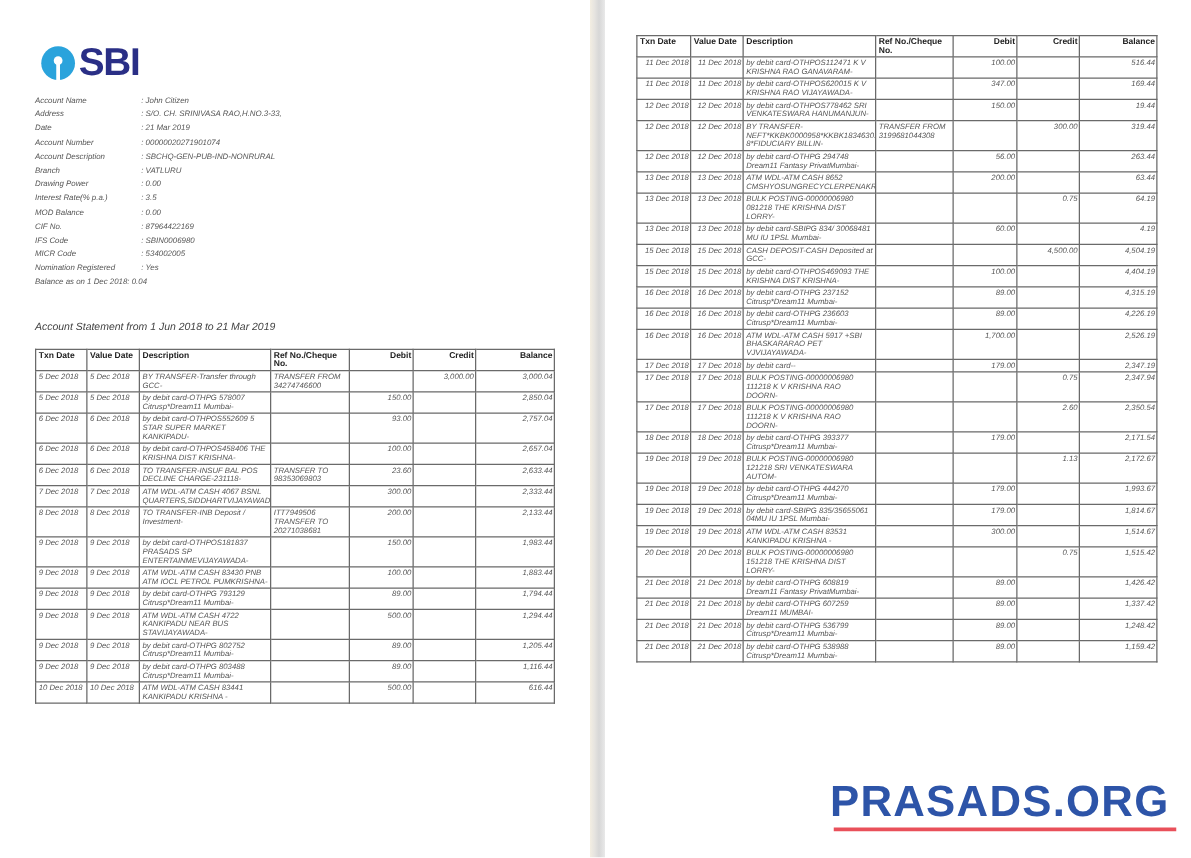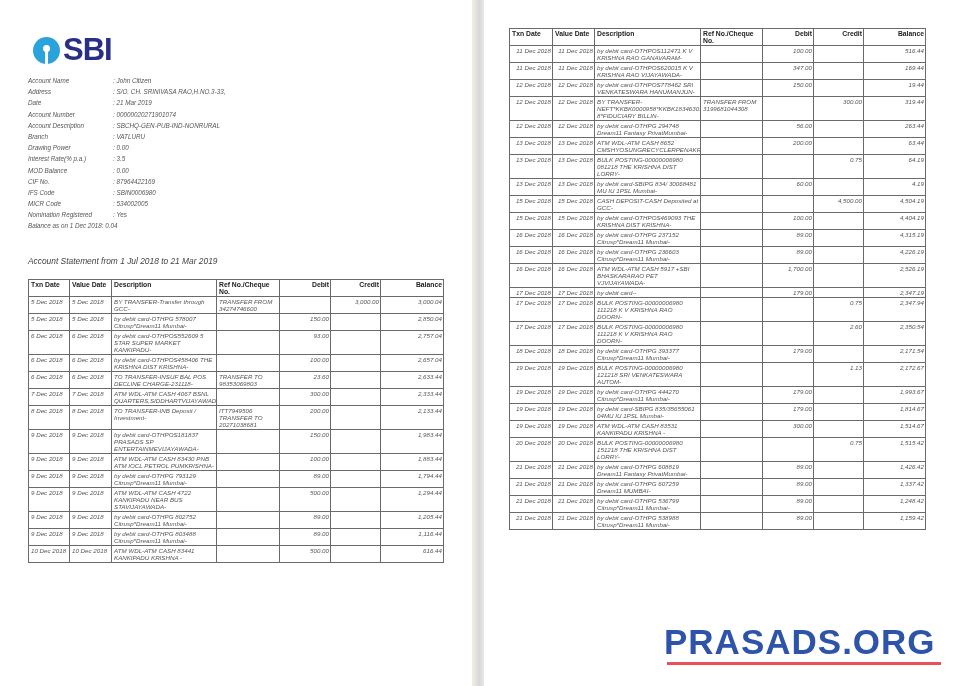--- a/index.html
+++ b/index.html
@@ -101,21 +101,21 @@
         <span class="info-label">MICR Code</span>
         <span class="info-value">:  534002005</span>
       </div>
       <div class="info-row">
         <span class="info-label">Nomination Registered</span>
         <span class="info-value">: Yes</span>
       </div>
       <div class="info-note">Balance as on 1 Dec 2018: 0.04</div>
     </div>
 
-  <div class="stmt-title">Account Statement from 1 Jul 2018 to 21 Mar 2019</div>
+  <div class="stmt-title">Account Statement from 1 Jun 2018 to 21 Mar 2019</div>
 
   <table class="txn" id="tbl-left">
     <colgroup>
       <col style="width:41px">
         <col style="width:42px">
         <col style="width:105px">
         <col style="width:63px">
         <col style="width:51px">
         <col style="width:50px">
         <col style="width:63px">

